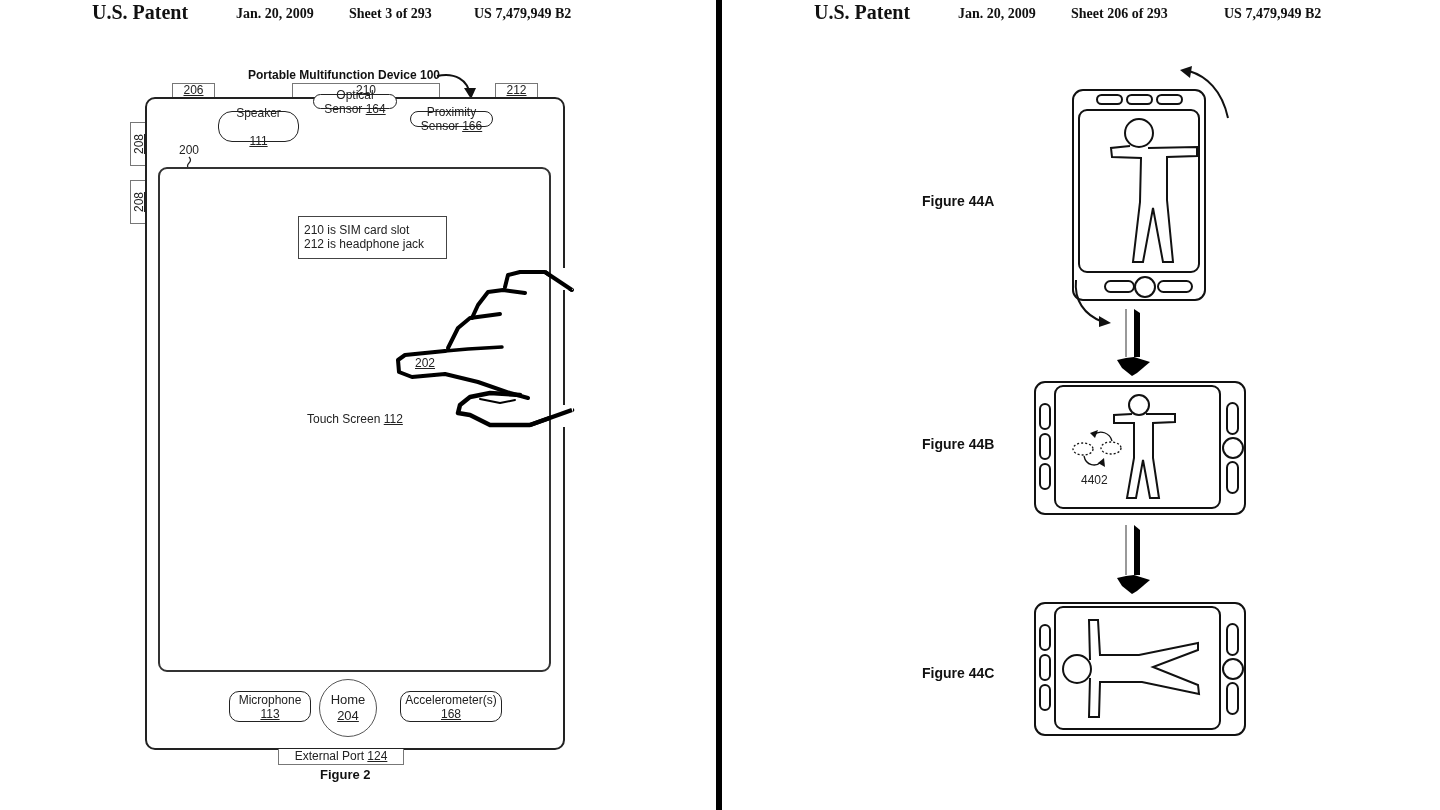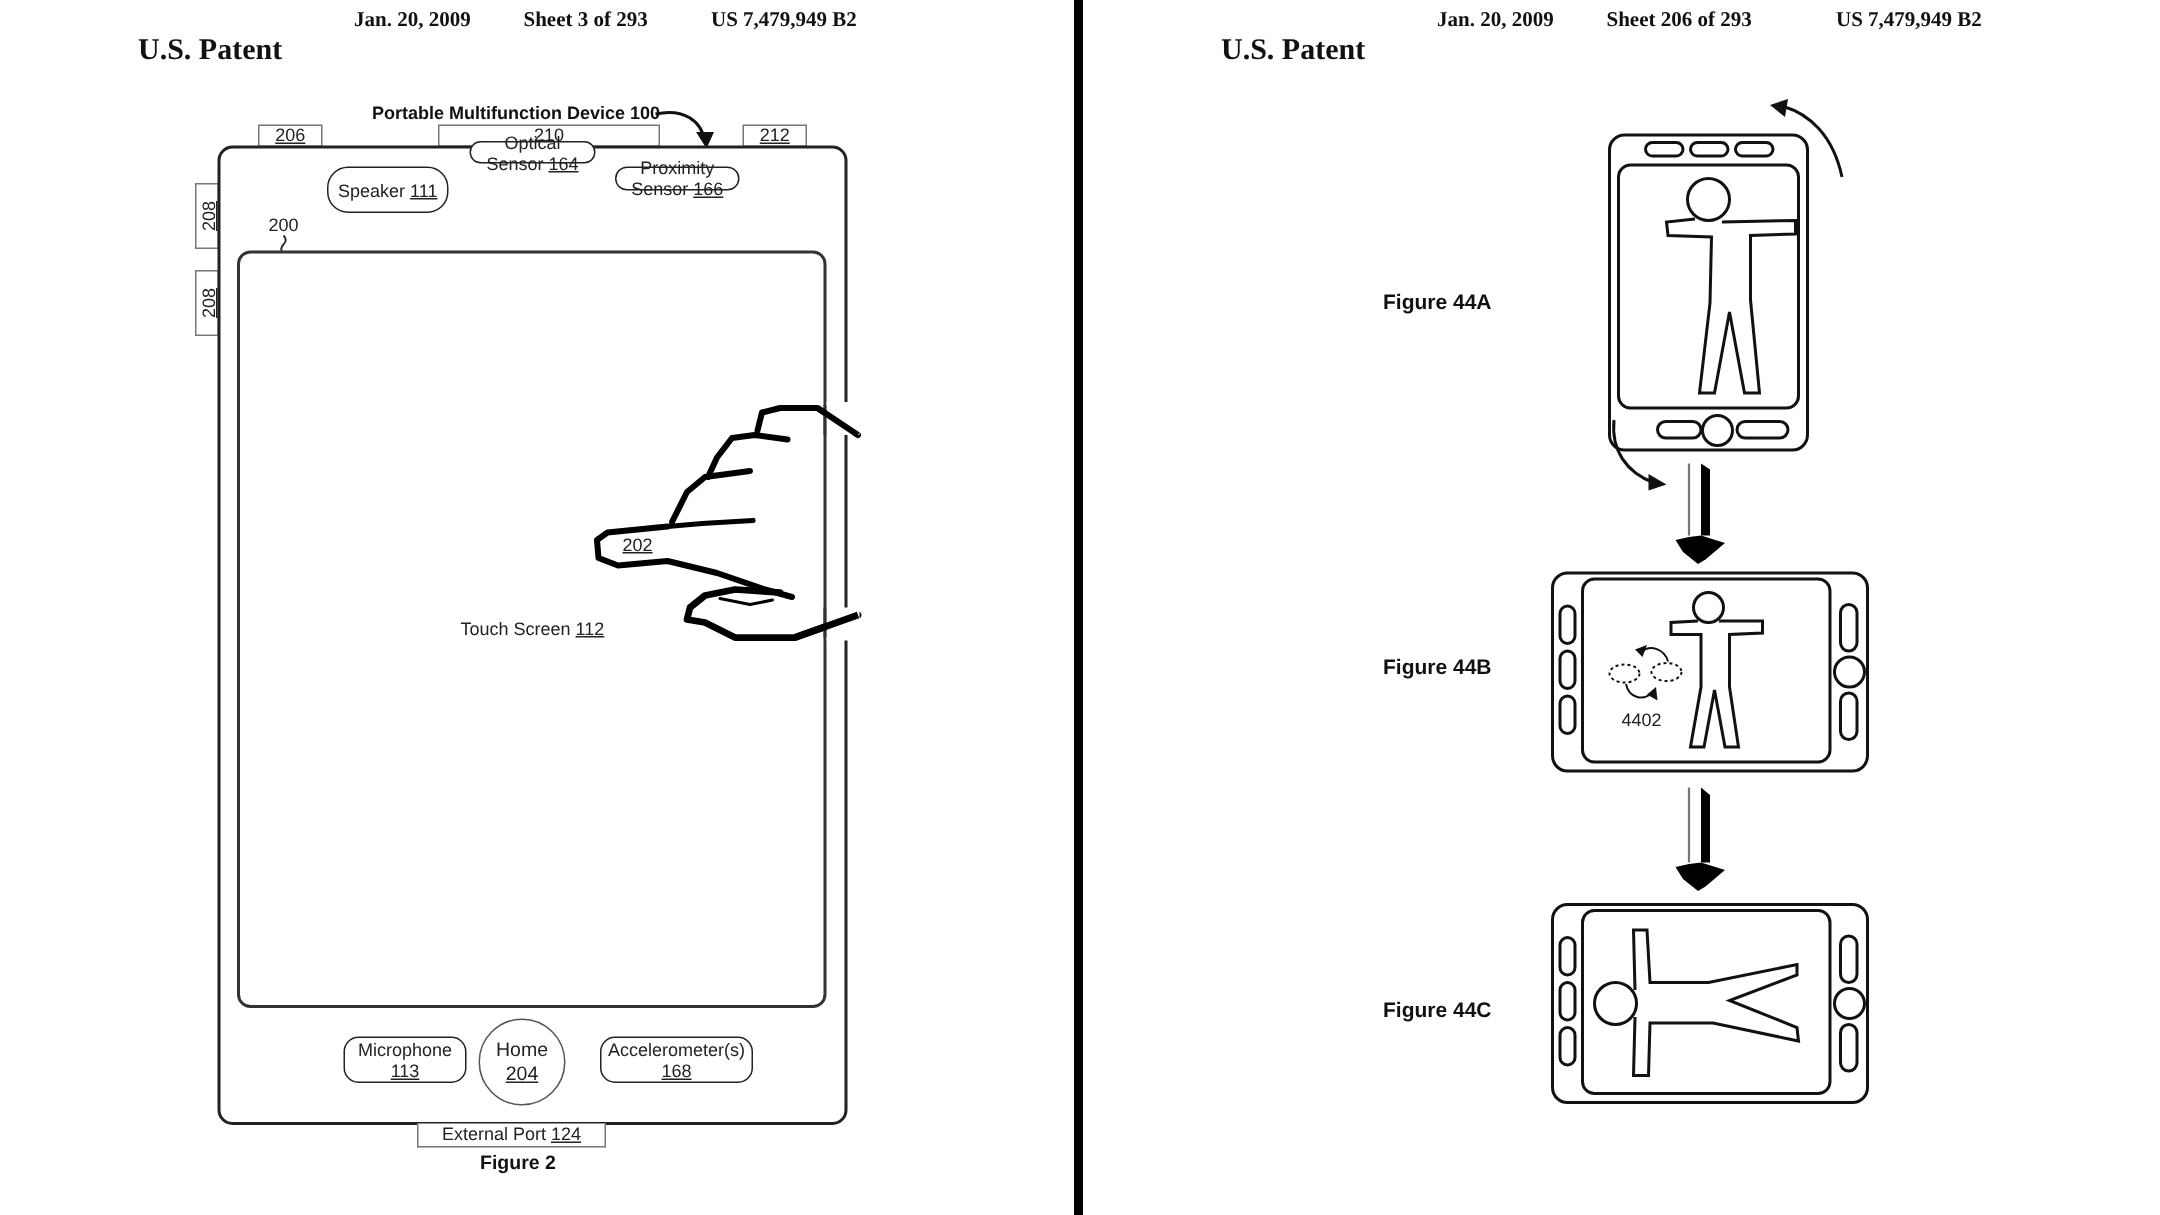--- a/index.html
+++ b/index.html
@@ -7,21 +7,21 @@
     width: 1440px; height: 810px; overflow: hidden;
     background: #ffffff; position: relative;
     font-family: "Liberation Sans", sans-serif; color: #111;
   }
   .sheet { position: absolute; top: 0; height: 810px; background: #fff; }
   #sheet-left { left: 0; width: 716px; }
   #sheet-right { left: 722px; width: 718px; }
   .divider { position: absolute; left: 716px; top: 0; width: 6px; height: 810px; background: #000; }
 
   .hdr { position: absolute; top: 0; height: 26px; font-family: "Liberation Serif", serif; font-weight: bold; color: #111; white-space: nowrap; }
-  .hdr-title { font-size: 20px; top: 1px; margin-top: 21px; }
+  .hdr-title { font-size: 20px; top: 1px; }
   .hdr-small { font-size: 14px; top: 6px; }
 
   .abs { position: absolute; }
   .u { text-decoration: underline; }
   .lbl { font-size: 12px; color: #222; white-space: nowrap; }
   .rotated { transform: rotate(-90deg); transform-origin: center; }
 
   .box-thin { position: absolute; border: 1px solid #777; background: #fff; box-sizing: border-box; }
   .pill { position: absolute; border: 1.8px solid #222; border-radius: 10px; box-sizing: border-box;
           font-size: 12px; text-align: center; line-height: 14px; display: flex; flex-direction: column;
@@ -63,39 +63,43 @@
 
   <div class="box-thin" style="left:130px; top:122px; width:16px; height:44px;">
     <div class="lbl u rotated" style="position:absolute; left:-12px; top:14px; width:40px; text-align:center;">208</div>
   </div>
   <div class="box-thin" style="left:130px; top:180px; width:16px; height:44px;">
     <div class="lbl u rotated" style="position:absolute; left:-12px; top:14px; width:40px; text-align:center;">208</div>
   </div>
 
   <div class="device"></div>
 
-  <div class="pill" style="left:218px; top:111px; width:81px; height:31px; flex-direction:row;border-radius:14px;">
+  <div class="pill" style="left:218px; top:111px; width:81px; height:31px; flex-direction:column;border-radius:14px;">
     <span>Speaker </span>&nbsp;<span class="u">111</span>
   </div>
   <div class="pill" style="left:313px; top:94px; width:84px; height:15px;">
     <span>Optical</span>
     <span><span>Sensor </span><span class="u">164</span></span>
   </div>
   <div class="pill" style="left:410px; top:111px; width:83px; height:16px;">
     <span>Proximity</span>
     <span><span>Sensor </span><span class="u">166</span></span>
   </div>
 
   <div class="abs lbl" style="left:179px; top:143px;">200</div>
   <svg style="left:0;top:0;" width="716" height="810">
     <path d="M189,157 q3,3 0,6 q-3,3 0,6" fill="none" stroke="#222" stroke-width="1.2"></path>
   </svg>
 
   <div class="screen"></div>
 
+  <div class="note">
+    <div>210 is SIM card slot</div>
+    <div>212 is headphone jack</div>
+  </div>
 
   <div class="abs lbl" style="left:307px; top:412px;">
     <span>Touch Screen </span><span class="u">112</span>
   </div>
 
   <svg style="left:0;top:0;" width="716" height="810">
     <g fill="none" stroke="#000" stroke-linecap="round" stroke-linejoin="round">
       <path d="M505,287 L508,275 L520,272 L545,272 L572,290" stroke-width="4"></path>
       <path d="M472,318 L478,305 L488,292 L503,290 L525,293" stroke-width="4"></path>
       <path d="M448,348 L458,328 L470,318 L500,314" stroke-width="4"></path>

